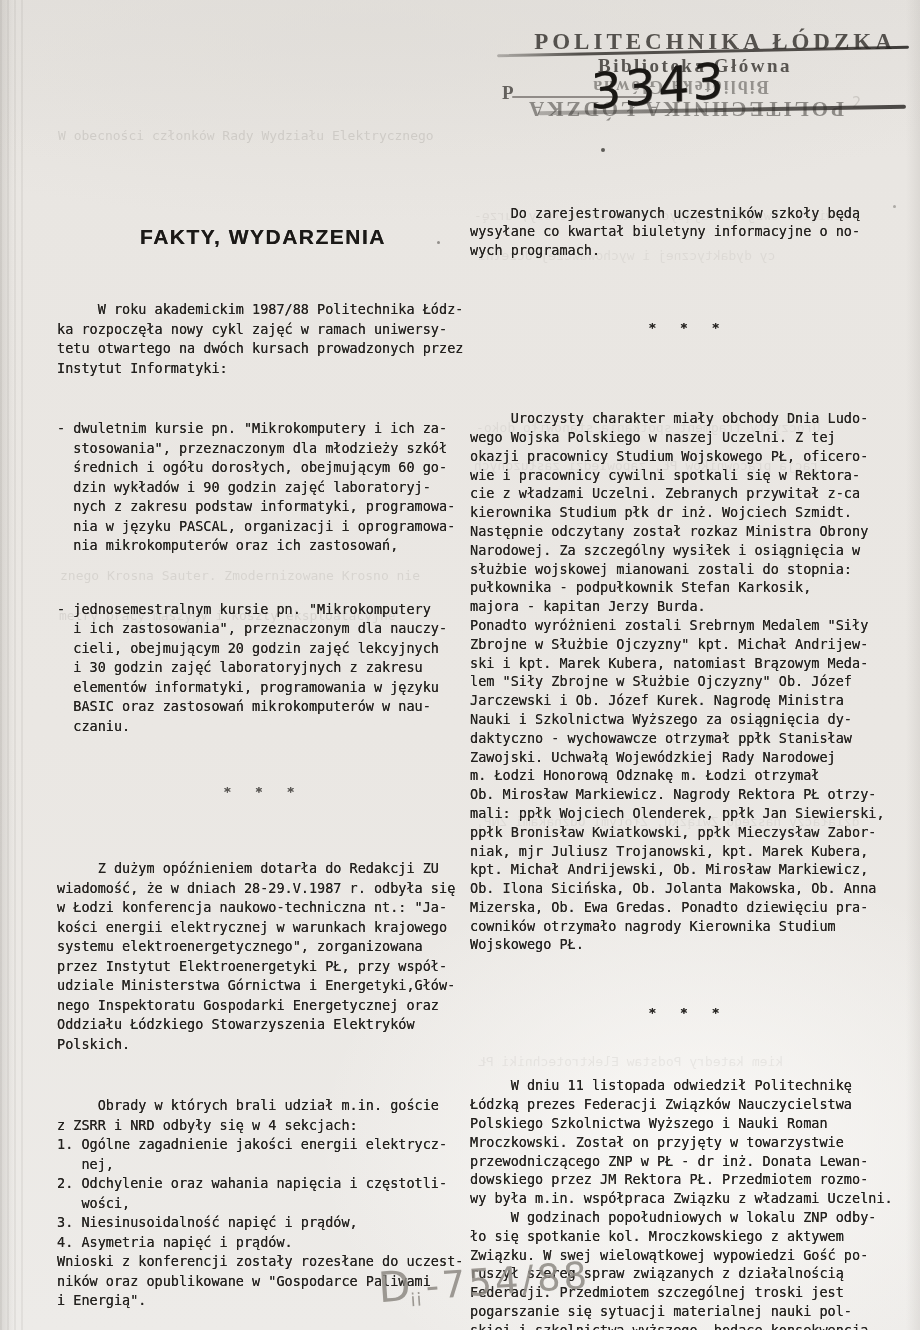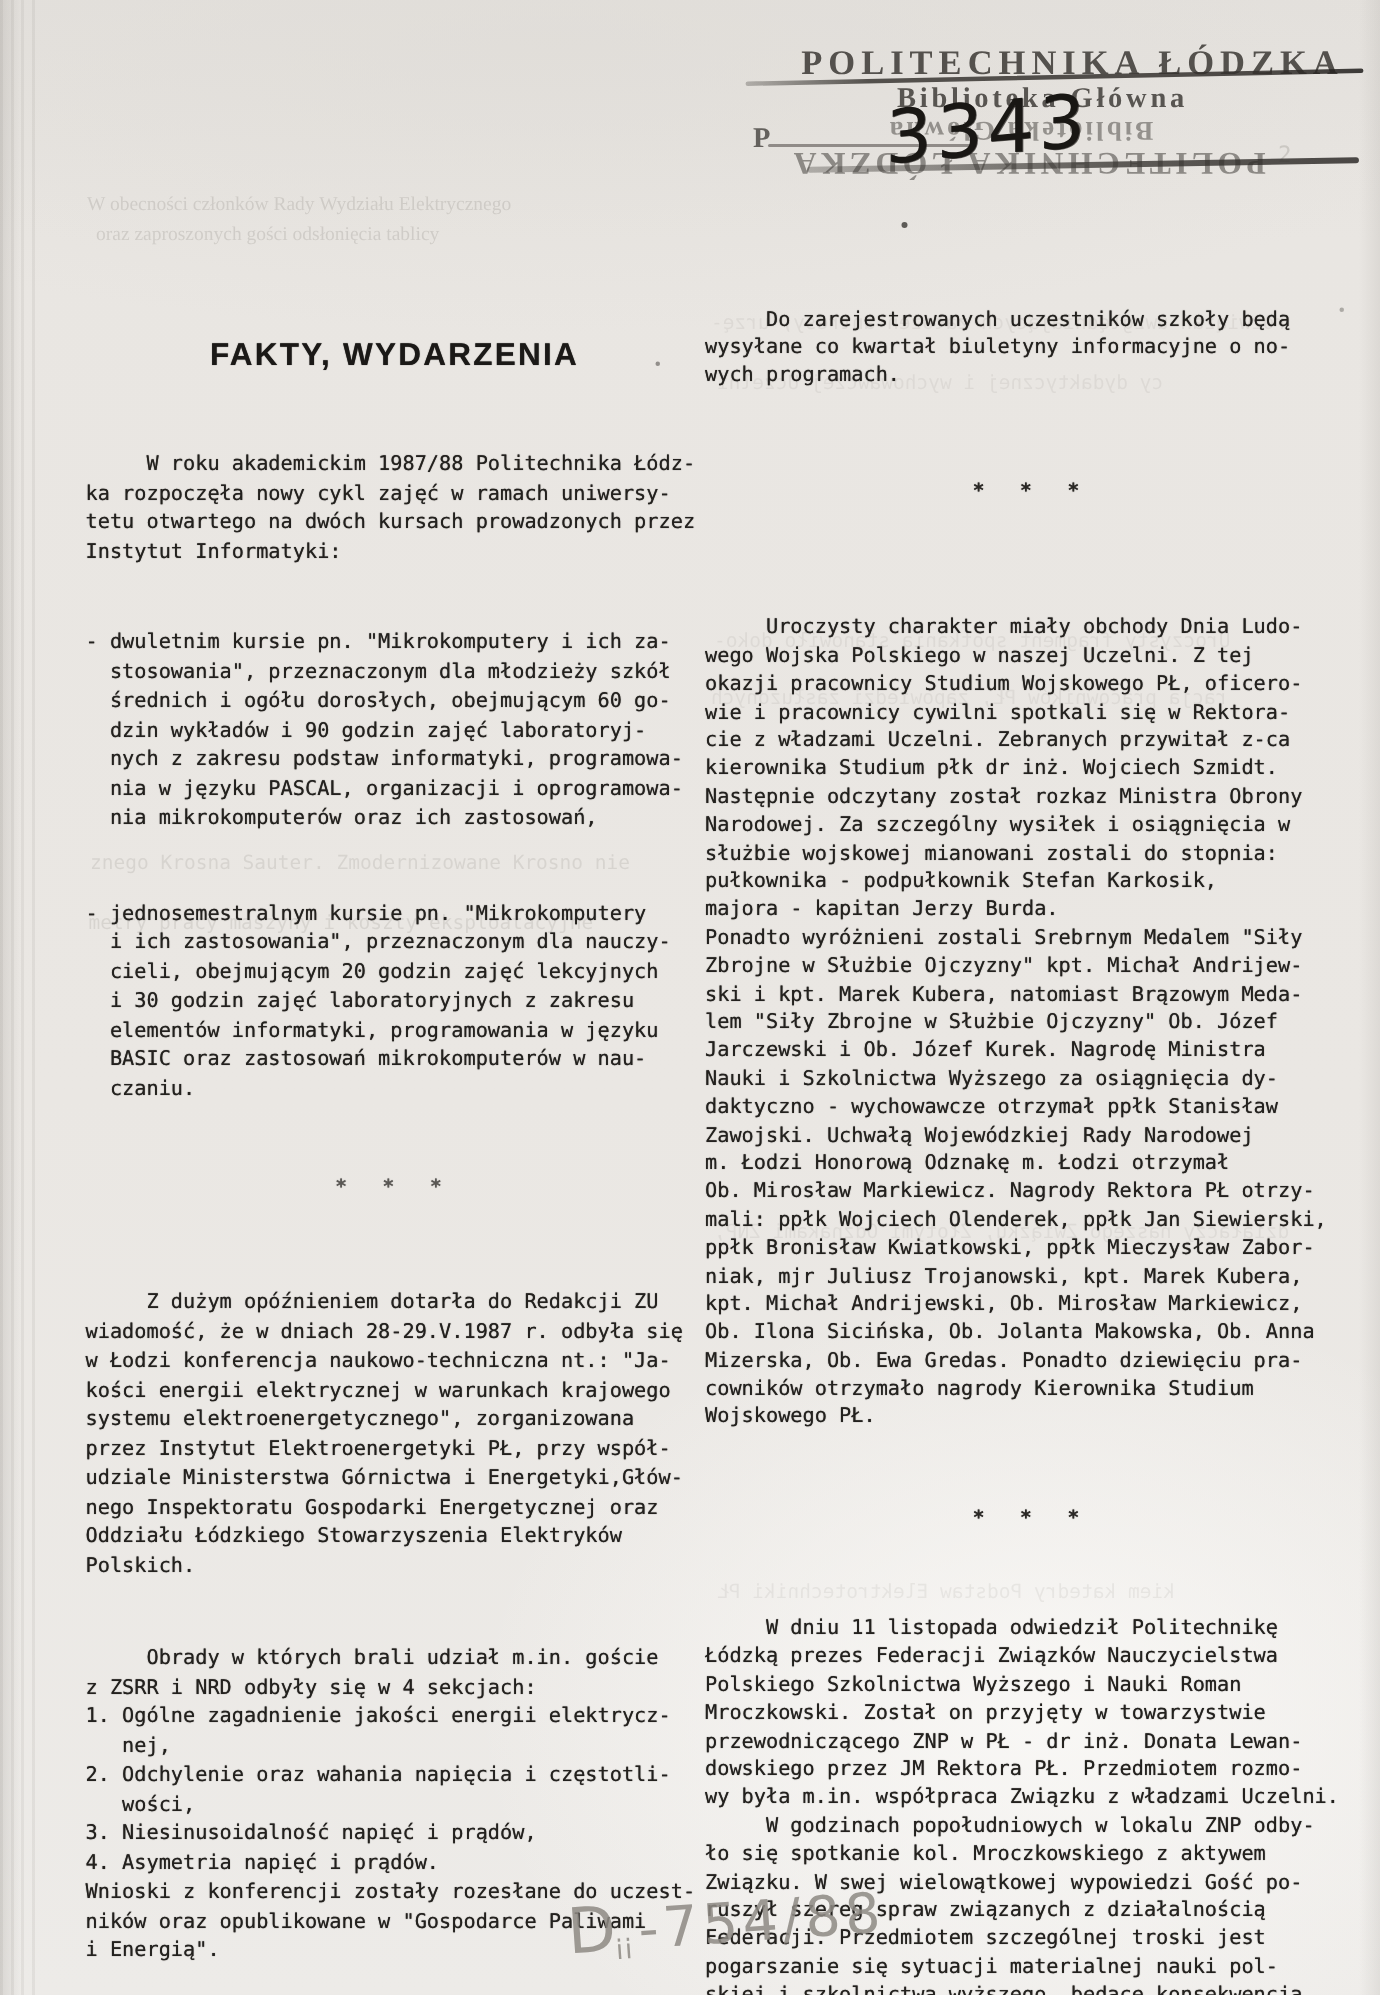--- a/index.html
+++ b/index.html
@@ -34,21 +34,21 @@
   }
   .sep{text-align:center;font-weight:bold;letter-spacing:8px;line-height:16px;font-size:13px;color:#2a2825;}
   .left-col .b1{margin-top:2px;}
   .left-col .b2{margin-top:5px;}
   .left-col .sep-a{margin-top:9px;margin-bottom:20px;opacity:.75;}
   .left-col .b4{margin-top:3px;}
   .right-col .sep-a{margin-top:22px;margin-bottom:36px;}
   .right-col .sep-b{margin-top:13px;margin-bottom:18px;}
   
   .ghost{position:absolute;white-space:pre;color:#8f8b85;font-size:13px;line-height:19.5px;filter:blur(.4px);}
-  .g-tl{opacity:.26;font-family:Liberation Serif, serif;}
+  .g-tl{opacity:.26;}
   .g-ml{opacity:.20;}
   .g-rm{opacity:.13;transform:scaleX(-1);}
   .g-pagenum{opacity:.30;font-size:15px;filter:blur(.3px);}
   
   .stamp{position:absolute;top:0;left:0;width:920px;height:160px;}
   .stamp-line{position:absolute;font-family:"Liberation Serif",serif;font-weight:bold;color:#45423e;filter:blur(.35px);}
   .st-l1{top:29px;left:520px;width:390px;text-align:center;font-size:23px;letter-spacing:4px;opacity:.9;}
   .st-l2{top:55px;left:520px;width:350px;text-align:center;font-size:19px;letter-spacing:2.5px;opacity:.88;}
   .st-f2{top:76px;left:500px;width:360px;text-align:center;font-size:18px;letter-spacing:2px;transform:rotate(180deg);opacity:.5;}
   .st-f1{top:96px;left:475px;width:420px;text-align:center;font-size:21px;letter-spacing:3px;transform:rotate(180deg);opacity:.55;}
@@ -79,21 +79,20 @@
   .speck2{top:241px;left:437px;width:3px;height:3px;opacity:.5;}
   .speck3{top:205px;left:893px;width:3px;height:3px;opacity:.35;}
 </style>
 </head>
 <body>
 
 <div class="page">
   <div class="streaks"></div>
 
   <div class="ghost g-tl" style="top:126px;left:58px;">W obecności członków Rady Wydziału Elektrycznego</div>
-  <div class="ghost g-tl" style="top:146px;left:64px;">oraz zaproszonych gości odsłonięcia tablicy</div>
   <div class="ghost g-ml" style="top:566px;left:60px;">znego Krosna Sauter. Zmodernizowane Krosno nie</div>
   <div class="ghost g-ml" style="top:606px;left:59px;">metry pracy maszyny i koszty eksploatacyjne</div>
   <div class="ghost g-rm" style="top:206px;left:474px;">rozwiązań uwzględniających założeń antresy, urzę-</div>
   <div class="ghost g-rm" style="top:246px;left:478px;">cy dydaktycznej i wychowawczej Uczelni</div>
   <div class="ghost g-rm" style="top:418px;left:476px;">Uroczysty fragment spotkania stanowiło doko-</div>
   <div class="ghost g-rm" style="top:456px;left:474px;">racja pracowników PŁ, zapowiedzi zasłużonych</div>
   <div class="ghost g-rm" style="top:812px;left:476px;">działaczy naszego Związku, Złotymi Odznakami ZNP,</div>
   <div class="ghost g-rm" style="top:1052px;left:478px;">kiem katedry Podstaw Elektrotechniki PŁ</div>
   <div class="ghost g-pagenum" style="top:94px;left:852px;">2</div>
 

